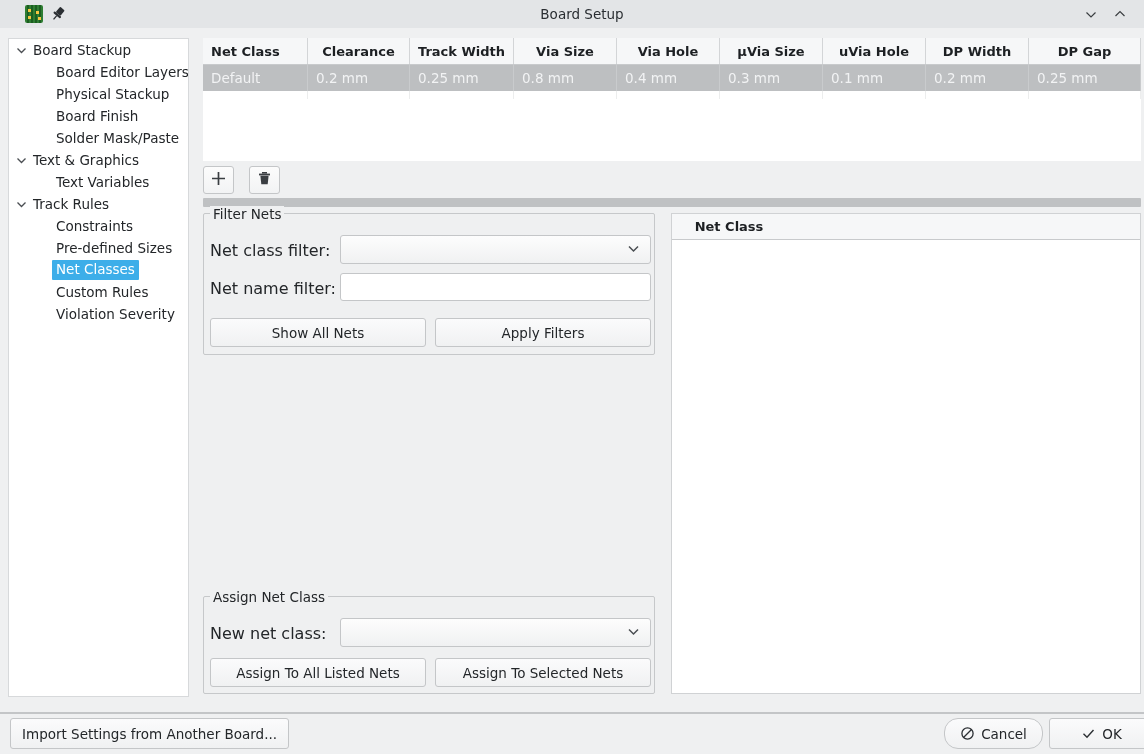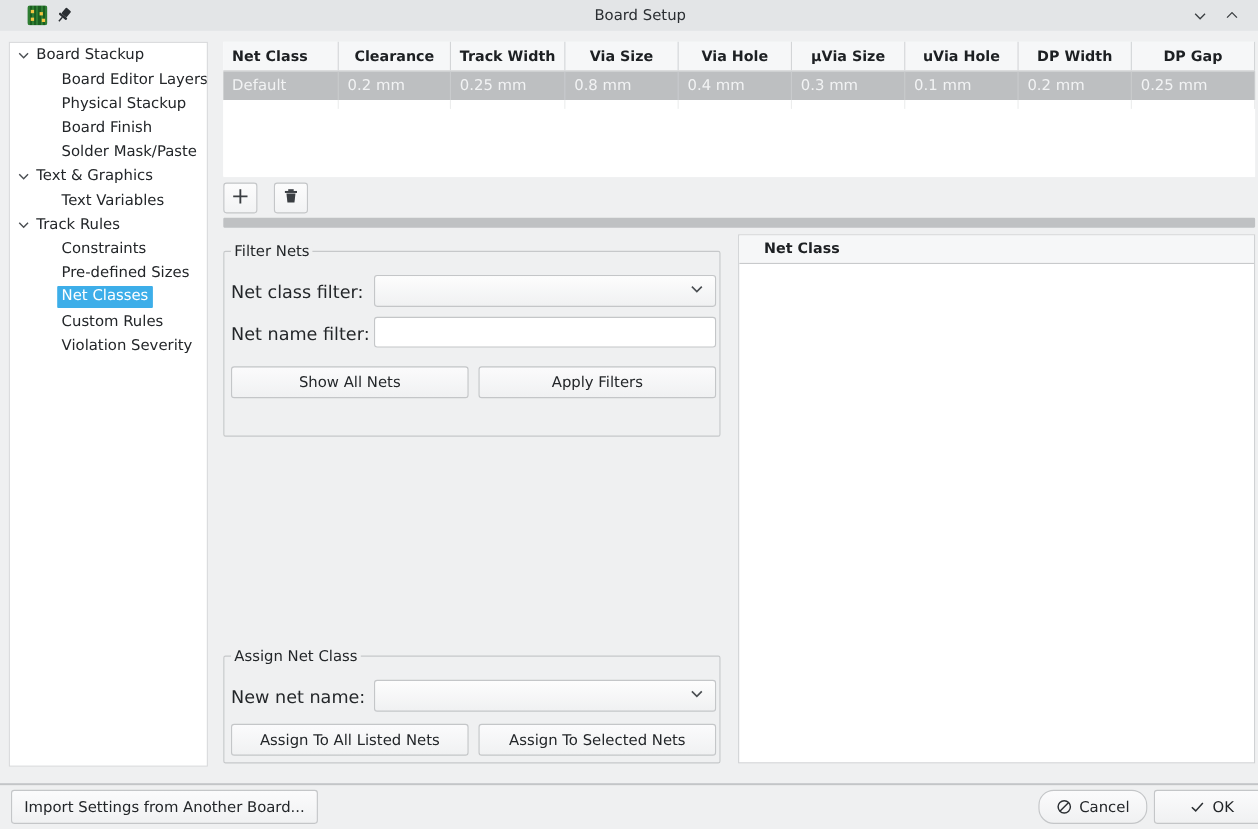--- a/index.html
+++ b/index.html
@@ -211,22 +211,22 @@
   }
   .groupbox > .gb-title {
     position: absolute;
     top: -8px; left: 6px;
     background: #eff0f1;
     padding: 0 3px;
     font-size: 13.5px;
     color: #232629;
   }
   #filter-nets-group {
-    left: 6px; top: 198px;
-    width: 452px; height: 169px; padding-left: 48px;
+    left: 6px; top: 183px;
+    width: 452px; height: 142px; padding-left: 48px;
   }
   #assign-group {
     left: 6px; top: 566px;
     width: 452px; height: 98px;
   }
 
   .field-row {
     position: absolute;
     display: flex;
     align-items: center;
@@ -521,21 +521,21 @@
     </div>
     <div class="pbtn" style="left:231px; top:104px; width:216px;">
       <span>Apply Filters</span>
     </div>
   </div>
 
   <div class="groupbox" id="assign-group">
     <div class="gb-title">Assign Net Class</div>
 
     <div class="field-row" style="left:6px; top:27px;">
-      <span class="field-label">New net name:</span>
+      <span class="field-label">New net class:</span>
     </div>
     <div class="combo" style="left:136px; top:21px; width:311px;">
       <span style="position:absolute;left:8px;"></span>
       <span>
         <svg width="15" height="15" viewBox="0 0 15 15">
             <path d="M3 5.5 L7.5 10 L12 5.5" fill="none" stroke="#4a4e52" stroke-width="1.5"></path>
           </svg>
       </span>
     </div>
 

